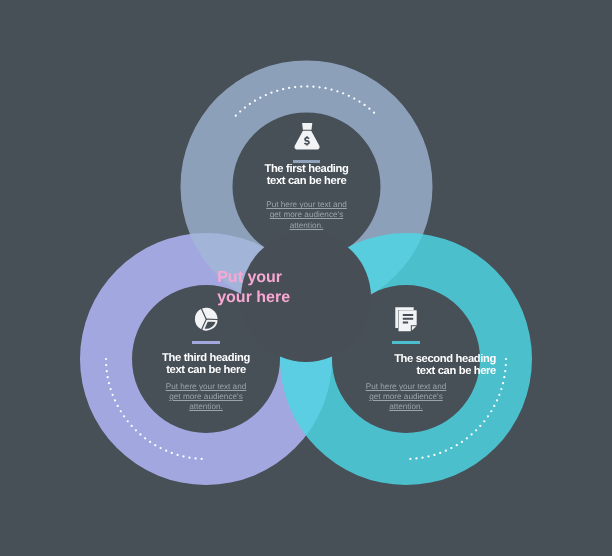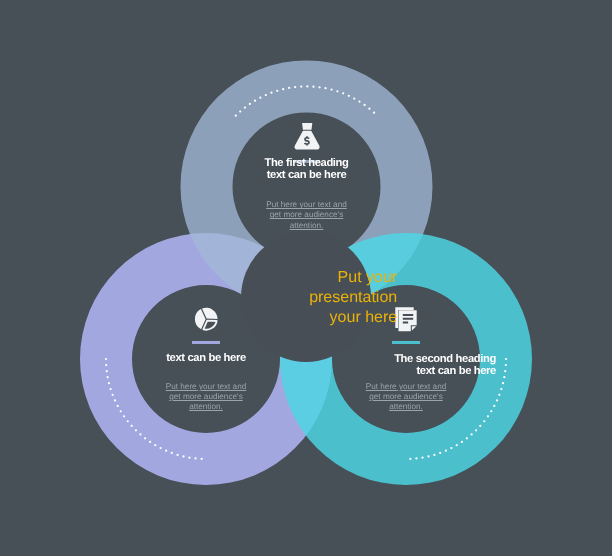--- a/index.html
+++ b/index.html
@@ -10,22 +10,22 @@
        -moz-osx-font-smoothing:grayscale;
        text-rendering:geometricPrecision;}
   #stage{position:relative;width:612px;height:556px;background:#474F57;}
   #rings{position:absolute;left:0;top:0;}
   .panel{position:absolute;top:0;text-align:center;}
   .ico{position:absolute;line-height:0;}
   .rule{position:absolute;}
   .hd{position:absolute;left:0;font-weight:bold;font-size:11.2px;line-height:12.05px;
       letter-spacing:-0.35px;color:#FFFFFF;}
   .bd{position:absolute;left:0;font-size:8.2px;line-height:10.1px;color:#9BA3AB;text-decoration:underline;}
-  .ctr{position:absolute;text-align:right;color:#eab308;
-       font-size:16.0px;line-height:20.0px;font-weight:400;}
+  .ctr{position:absolute;text-align:left;color:#f9a8d4;
+       font-size:16.0px;line-height:20.0px;font-weight:700;}
 </style>
 </head>
 <body>
 
 <div id="stage">
 <svg id="rings" width="612" height="556" viewBox="0 0 612 556">
 <path fill="#B7BDFF" fill-opacity="0.81" fill-rule="evenodd" d="M206,359 m-126,0 a126,126 0 1,0 252,0 a126,126 0 1,0 -252,0 M206,359 m-74,0 a74,74 0 1,1 148,0 a74,74 0 1,1 -148,0 Z"></path>
 <path fill="#A2B7D6" fill-opacity="0.78" fill-rule="evenodd" d="M306.5,186.4 m-126,0 a126,126 0 1,0 252,0 a126,126 0 1,0 -252,0 M306.5,186.4 m-74,0 a74,74 0 1,1 148,0 a74,74 0 1,1 -148,0 Z"></path>
 <path fill="#4DD6E5" fill-opacity="0.83" fill-rule="evenodd" d="M406,359 m-126,0 a126,126 0 1,0 252,0 a126,126 0 1,0 -252,0 M406,359 m-74,0 a74,74 0 1,1 148,0 a74,74 0 1,1 -148,0 Z"></path>
 <g fill="#FFFFFF">
@@ -114,21 +114,21 @@
       </g>
 <circle cx="306" cy="297" r="65" fill="#474E56"></circle>
 </svg>
 <div class="panel" style="left:216.50px;width:180.00px;">
   <div class="ico" style="left:77.00px;top:123.30px;"><svg class="isvg" viewBox="0 0 26 27" width="26" height="27">
           <path fill="#F2F3F4" d="M8.1 0.1h10.2l-0.8 6.7H8.9z"></path>
           <path fill="#F2F3F4" d="M8.9 7.8h8.3l8.0 14.6c1.0 1.8 0.05 4.2-2.3 4.2H3.2c-2.35 0-3.3-2.4-2.3-4.2z"></path>
           <path fill="#474E56" d="M13.65 12.9v1.0c0.85 0.15 1.55 0.55 2.05 1.15l-1.2 1.2c-0.38-0.43-0.9-0.7-1.55-0.7-0.65 0-1.08 0.27-1.08 0.7 0 0.42 0.33 0.6 1.35 0.84 1.5 0.33 2.62 0.95 2.62 2.45 0 1.27-0.85 2.12-2.25 2.3v1.03h-1.18v-1.03c-1.08-0.1-1.97-0.57-2.53-1.36l1.27-1.08c0.42 0.52 1.03 0.85 1.78 0.85 0.75 0 1.18-0.28 1.18-0.75 0-0.42-0.33-0.6-1.4-0.84-1.45-0.33-2.53-0.95-2.53-2.45 0-1.18 0.85-2.02 2.2-2.22v-1.03z"></path>
         </svg></div>
   <div class="rule" style="left:76.25px;top:159.70px;width:27.50px;height:3.20px;background:#8FA2B9;"></div>
-  <div class="hd" style="top:157px;width:180.00px;">
+  <div class="hd" style="top:163px;width:180.00px;">
     <div>The first heading</div>
     <div>text can be here</div>
   </div>
   <div class="bd" style="top:200.40px;width:180.00px;">
     <div>Put here your text and</div>
     <div>get more audience's</div>
     <div>attention.</div>
   </div>
 </div>
 <div class="panel" style="left:316.00px;width:180.00px;">
@@ -150,26 +150,26 @@
   </div>
 </div>
 <div class="panel" style="left:116.00px;width:180.00px;">
   <div class="ico" style="left:77.00px;top:306.10px;"><svg class="isvg" viewBox="0 0 26 26" width="26" height="26">
           <path fill="#F2F3F4" d="M12.59,13.16 L8.09,23.27 A11.37,11.37 0 0,1 7.91,3.12 Z"></path>
           <path fill="#F2F3F4" d="M13.64,12.56 L9.00,2.61 A11.37,11.37 0 0,1 24.61,12.95 Z"></path>
           <path fill="none" stroke="#F2F3F4" stroke-width="1.8" stroke-linejoin="round" d="M14.21,14.68 L23.64,15.01 A10.56,10.56 0 0,1 10.37,23.31 Z"></path>
         </svg></div>
   <div class="rule" style="left:76.25px;top:340.80px;width:27.50px;height:3.20px;background:#A2A8DE;"></div>
   <div class="hd" style="top:352.45px;width:180.00px;">
+    <div>The third heading</div>
     <div>text can be here</div>
   </div>
   <div class="bd" style="top:382.00px;width:180.00px;">
     <div>Put here your text and</div>
     <div>get more audience's</div>
     <div>attention.</div>
   </div>
 </div>
 <div class="ctr" style="left:217.20px;top:267.70px;width:180.00px;">
   <div>Put your</div>
-  <div>presentation</div>
   <div>your here</div>
 </div>
 </div>
 
 </body></html>

